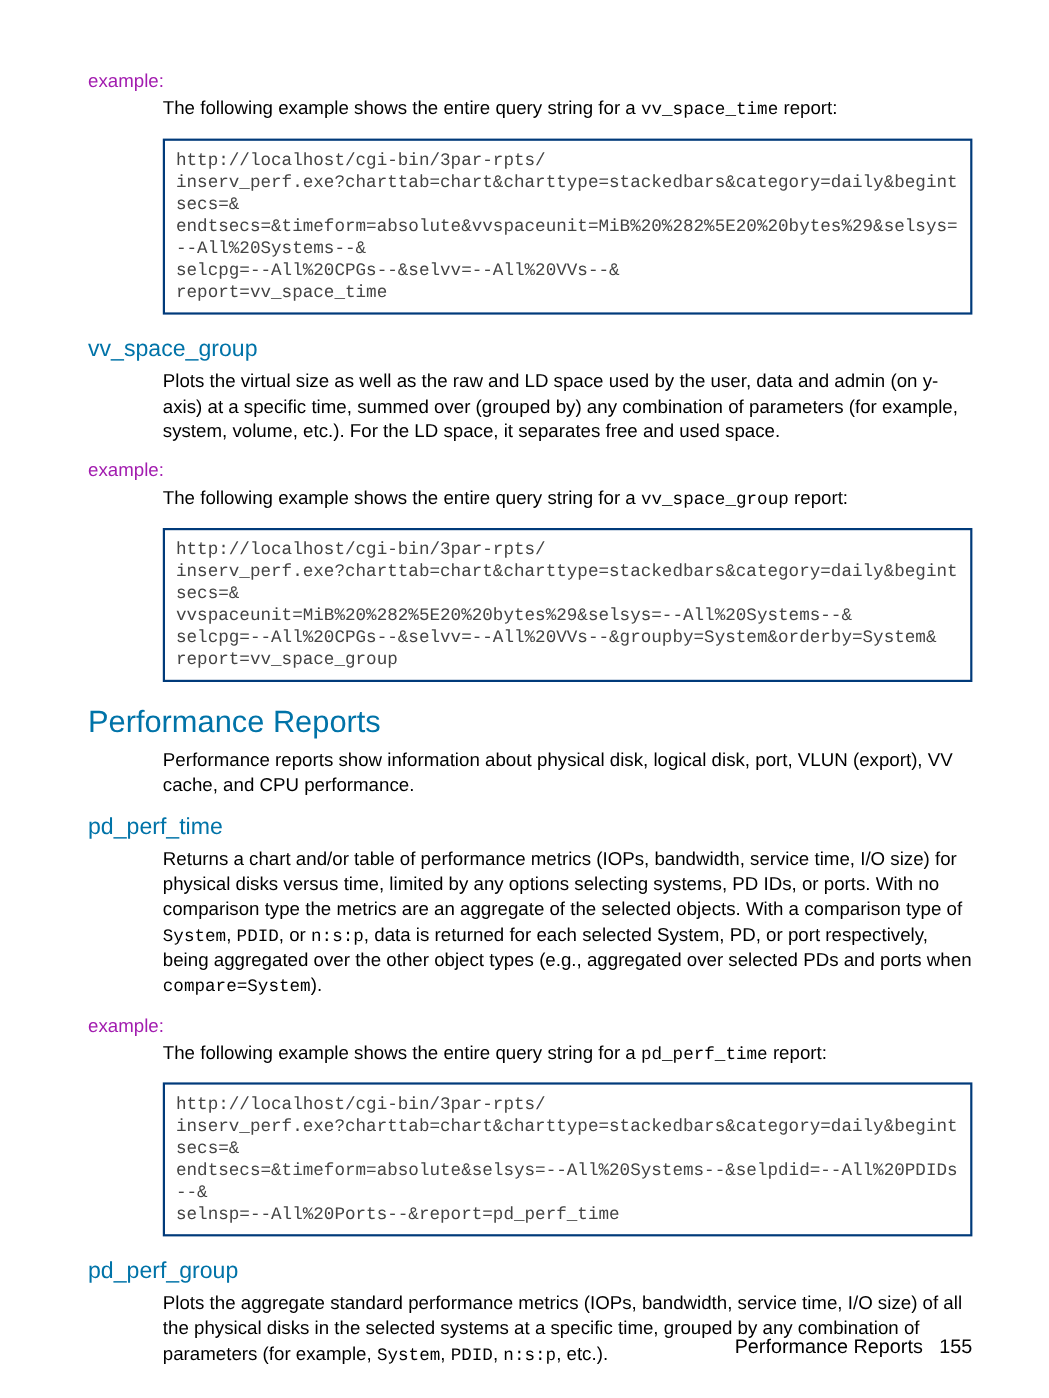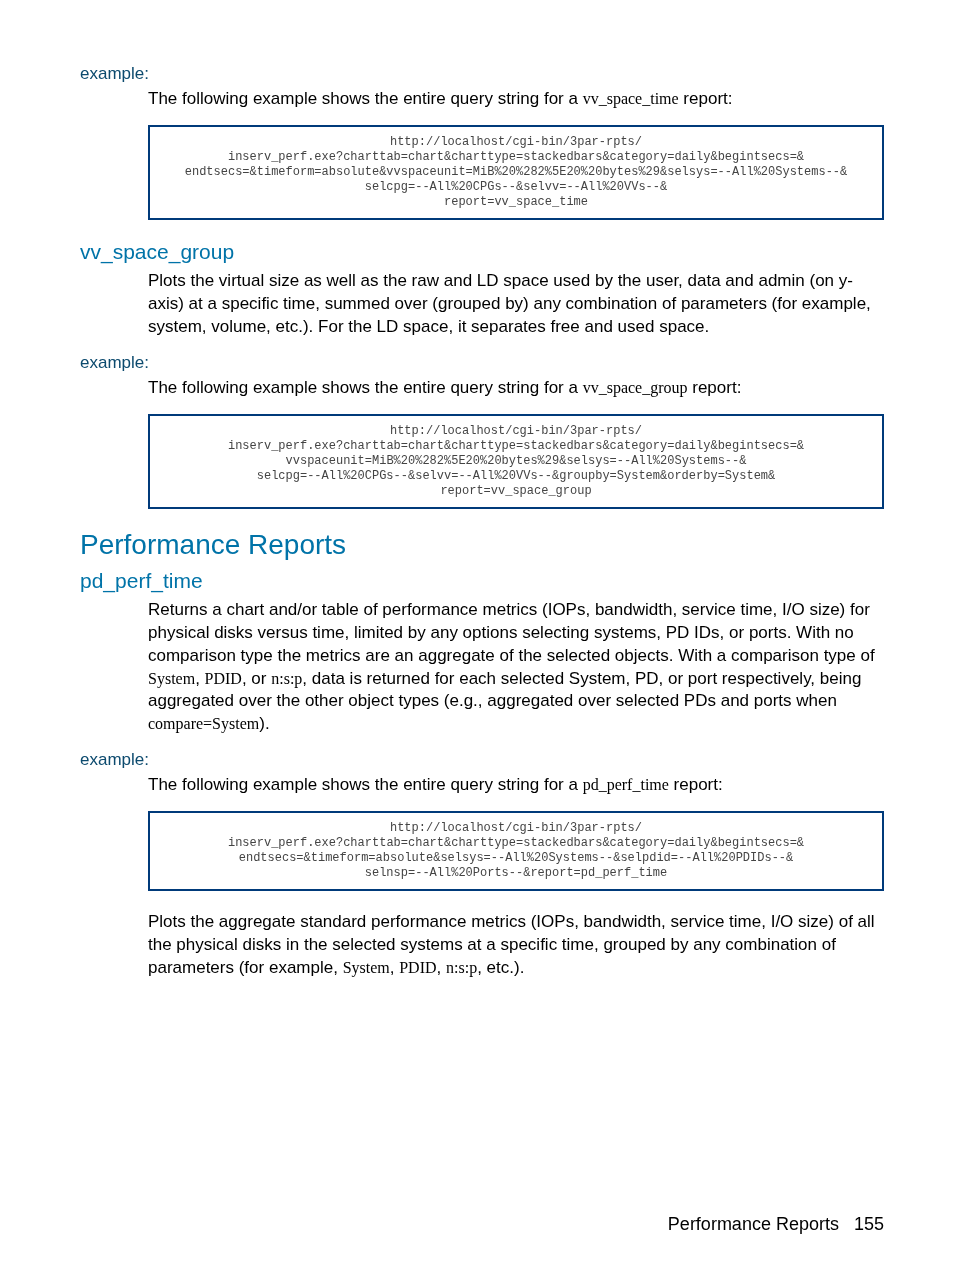--- a/index.html
+++ b/index.html
@@ -12,44 +12,43 @@
     color: #000;
   }
   .page {
     position: relative;
     width: 954px;
     height: 1271px;
     padding: 60px 70px 0 80px;
     box-sizing: border-box;
   }
   .example-label {
-    color: #0c4a6e;
+    color: #a21caf;
     font-size: 17px;
     margin: 4px 0 4px 0;
   }
   .body-para {
     font-size: 17px;
     line-height: 1.35;
     margin: 0 0 14px 68px;
   }
   .mono {
-    font-family: Liberation Serif, serif;
+    font-family: Liberation Mono, monospace;
     font-size: 16px;
   }
   .codebox {
     border: 2px solid #003a7a;
     margin: 10px 0 20px 68px;
     padding: 8px 10px;
     font-family: "Courier New", Courier, monospace;
-    font-size: 12px;
+    font-size: 16px;
     line-height: 1.25;
     color: #444;
     word-break: break-all;
     white-space: pre-wrap;
-    text-align: center;
   }
   .h-sub {
     color: #0073a8;
     font-size: 21px;
     font-weight: normal;
     margin: 8px 0 6px 0;
   }
   .h-main {
     color: #0073a8;
     font-size: 28px;
@@ -85,35 +84,37 @@
   <p class="body-para">
     <span>The following example shows the entire query string for a </span><span class="mono">vv_space_group</span><span> report:</span>
   </p>
   <div class="codebox">http://localhost/cgi-bin/3par-rpts/
 inserv_perf.exe?charttab=chart&amp;charttype=stackedbars&amp;category=daily&amp;begintsecs=&amp;
 vvspaceunit=MiB%20%282%5E20%20bytes%29&amp;selsys=--All%20Systems--&amp;
 selcpg=--All%20CPGs--&amp;selvv=--All%20VVs--&amp;groupby=System&amp;orderby=System&amp;
 report=vv_space_group</div>
 
   <div class="h-main">Performance Reports</div>
+  <p class="body-para">Performance reports show information about physical disk, logical disk, port, VLUN (export), VV cache, and CPU performance.</p>
 
   <div class="h-sub">pd_perf_time</div>
   <p class="body-para">
     <span>Returns a chart and/or table of performance metrics (IOPs, bandwidth, service time, I/O size) for physical disks versus time, limited by any options selecting systems, PD IDs, or ports. With no comparison type the metrics are an aggregate of the selected objects. With a comparison type of </span><span class="mono">System</span><span>, </span><span class="mono">PDID</span><span>, or </span><span class="mono">n:s:p</span><span>, data is returned for each selected System, PD, or port respectively, being aggregated over the other object types (e.g., aggregated over selected PDs and ports when </span><span class="mono">compare=System</span><span>).</span>
   </p>
 
   <div class="example-label">example:</div>
   <p class="body-para">
     <span>The following example shows the entire query string for a </span><span class="mono">pd_perf_time</span><span> report:</span>
   </p>
   <div class="codebox">http://localhost/cgi-bin/3par-rpts/
 inserv_perf.exe?charttab=chart&amp;charttype=stackedbars&amp;category=daily&amp;begintsecs=&amp;
 endtsecs=&amp;timeform=absolute&amp;selsys=--All%20Systems--&amp;selpdid=--All%20PDIDs--&amp;
 selnsp=--All%20Ports--&amp;report=pd_perf_time</div>
 
+  <div class="h-sub">pd_perf_group</div>
   <p class="body-para">
     <span>Plots the aggregate standard performance metrics (IOPs, bandwidth, service time, I/O size) of all the physical disks in the selected systems at a specific time, grouped by any combination of parameters (for example, </span><span class="mono">System</span><span>, </span><span class="mono">PDID</span><span>, </span><span class="mono">n:s:p</span><span>, etc.).</span>
   </p>
 
   <div class="footer">
     <span>Performance Reports</span>&nbsp;&nbsp;&nbsp;<span>155</span>
   </div>
 
 </div>
 

